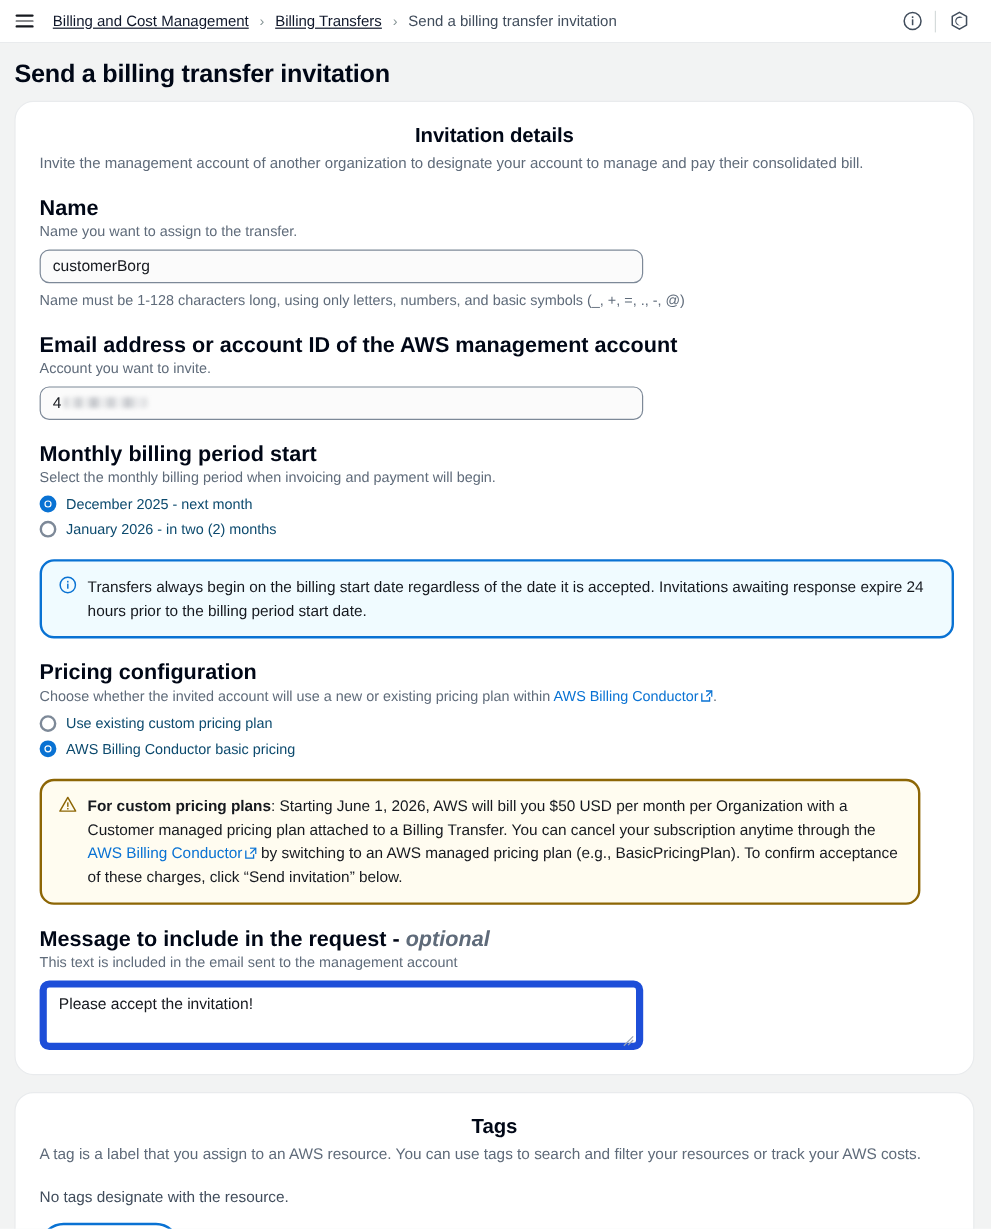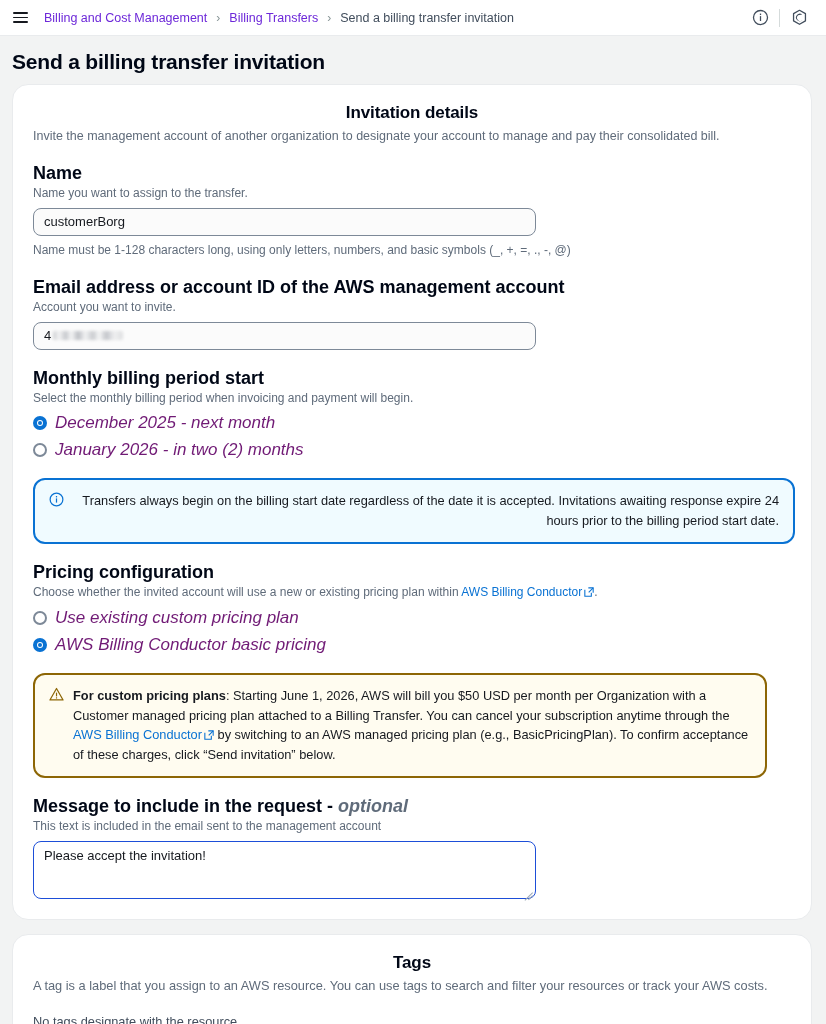--- a/index.html
+++ b/index.html
@@ -46,21 +46,22 @@
   }
   .breadcrumb {
     display: flex;
     align-items: center;
     margin-left: 12px;
     gap: 0;
     flex: 1 1 auto;
     min-width: 0;
   }
   .bc-link {
-    color: #6d28d9;
+    color: #0f172a;
+    text-decoration: underline;
     font-size: 12.5px;
     cursor: pointer;
     white-space: nowrap;
   }
   .bc-current {
     color: #414d5c;
     font-size: 12.5px;
     white-space: nowrap;
   }
   .bc-sep {
@@ -177,21 +178,21 @@
       rgba(178,181,187,0.85) 36%, rgba(225,226,229,0.35) 46%,
       rgba(188,191,196,0.80) 57%, rgba(235,236,238,0.30) 66%,
       rgba(182,185,191,0.82) 76%, rgba(220,221,224,0.40) 88%,
       rgba(198,200,204,0.55) 100%);
     filter: blur(1.6px);
     vertical-align: middle;
   }
   .textarea-box {
     width: 503px;
     height: 58px;
-    border: 1px solid #1d4ed8;
+    border: 6px solid #1d4ed8;
     border-radius: 8px;
     background: #ffffff;
     padding: 6px 10px;
     font-size: 13px;
     color: #16191f;
     position: relative;
     cursor: text;
   }
   .resize-grip {
     position: absolute;
@@ -245,42 +246,40 @@
   .radio-dot.checked::after {
     content: "";
     position: absolute;
     top: 50%; left: 50%;
     transform: translate(-50%, -50%);
     width: 4px; height: 4px;
     border-radius: 50%;
     background: #0972d3;
   }
   .radio-label {
-    font-size: 17px;
-    color: #701a75;
-    font-style: italic;
+    font-size: 12px;
+    color: #0c4a6e;
   }
 
   
   .alert {
     border-radius: 12px;
     padding: 11px 14px 12px 14px;
     display: flex;
     gap: 9px;
     align-items: flex-start;
     margin-top: 18px;
     line-height: 1.5;
     font-size: 12.8px;
   }
   .alert.info {
     border: 2px solid #0972d3;
     background: #f0fbff;
     color: #16191f;
     width: 762px;
-    text-align: right;
   }
   .alert.warning {
     border: 2px solid #8d6605;
     background: #fffcf0;
     color: #16191f;
     width: 734px;
   }
   .alert-icon { flex: 0 0 auto; margin-top: 1px; }
   .alert-body { flex: 1 1 auto; }
   .alert-body b { font-weight: bold; }

